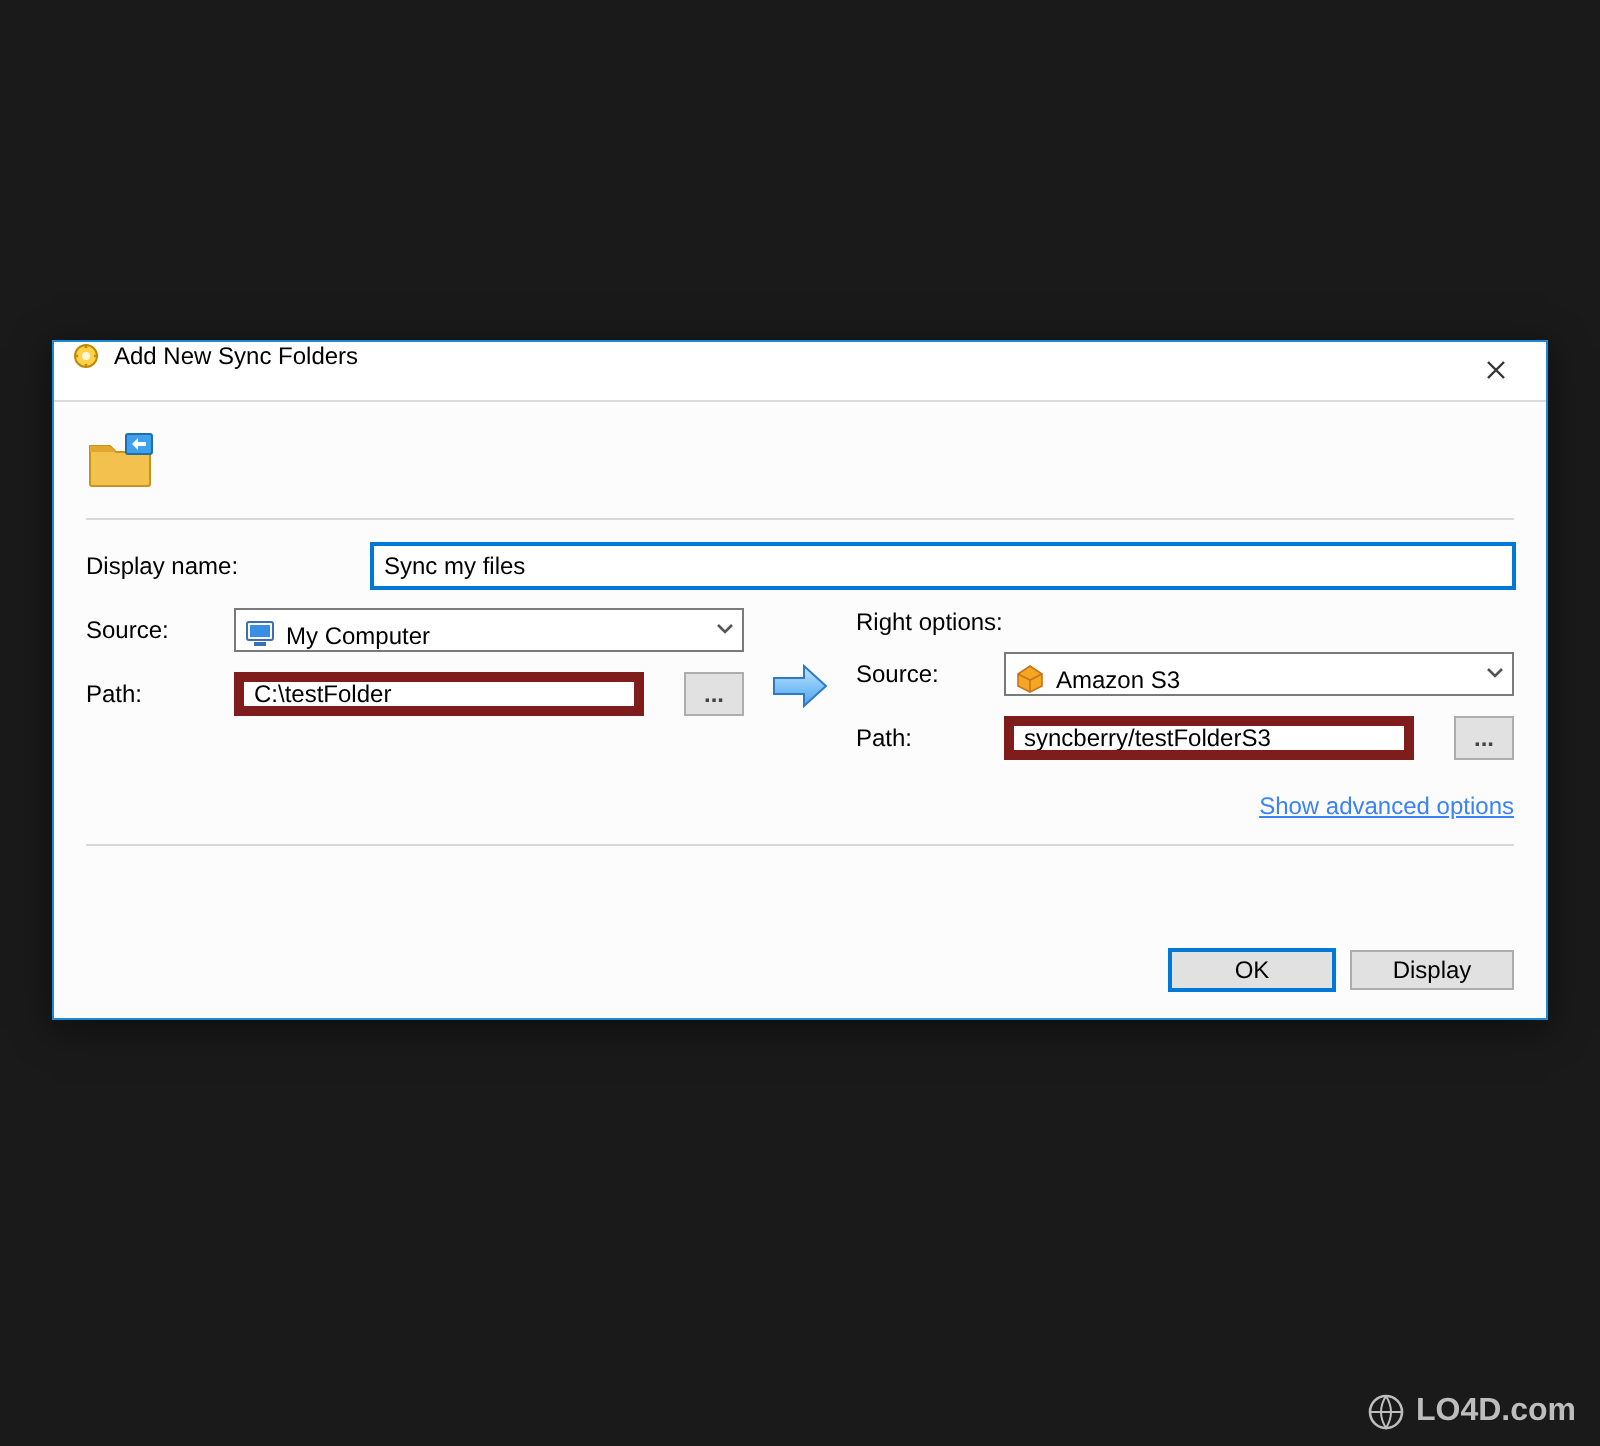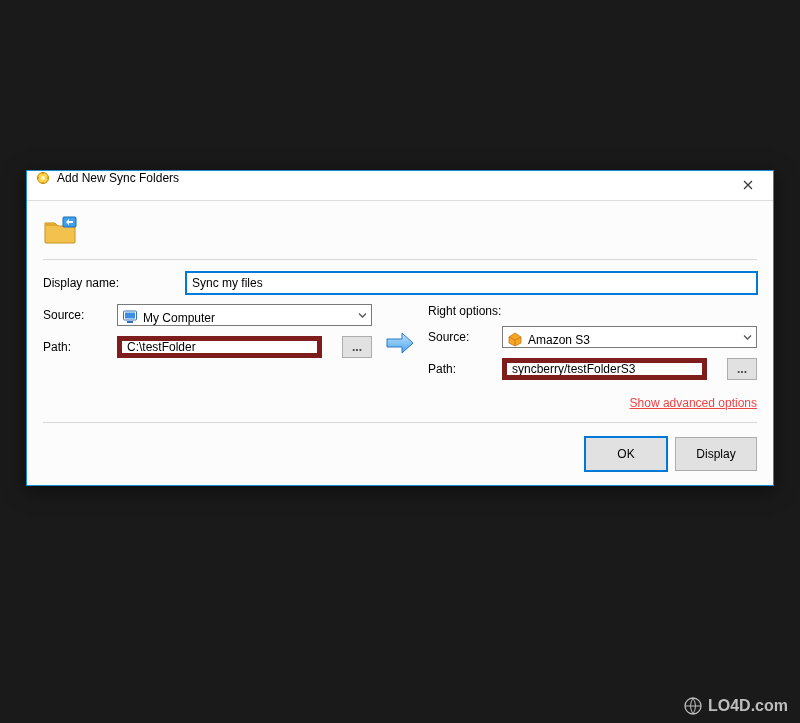--- a/index.html
+++ b/index.html
@@ -89,29 +89,30 @@
     .columns {
       display: flex; align-items: flex-start; gap: 10px;
     }
     .col { flex: 1; }
     .col-header { margin-bottom: 8px; color:#000; }
     .arrow-cell {
       width: 36px; display: flex; justify-content: center; padding-top: 26px;
       flex-shrink: 0;
     }
     .link-row { text-align: right; padding: 6px 0 2px 0; }
-    .link { color: #ef4444; text-decoration: underline; cursor: pointer; }
+    .link { color: #3b82f6; text-decoration: underline; cursor: pointer; }
     .btn-row { display: flex; justify-content: flex-end; gap: 8px; padding-top: 4px; }
     .btn {
-      width: 82px; height: 34px;
+      width: 82px; height: 20px;
       border: 1px solid #adadad;
       background: #e1e1e1;
       display: flex; align-items: center; justify-content: center;
       cursor: pointer;
       color:#000;
+      margin-top:38px;
     }
     .btn.default { border: 1px solid #0078d7; outline: 1px solid #0078d7; }
     .watermark {
       position: absolute;
       right: 12px; bottom: 8px;
       color: #cfcfcf;
       font-size: 16px;
       font-weight: 600;
       display: flex; align-items: center; gap: 6px;
       opacity: .9;

